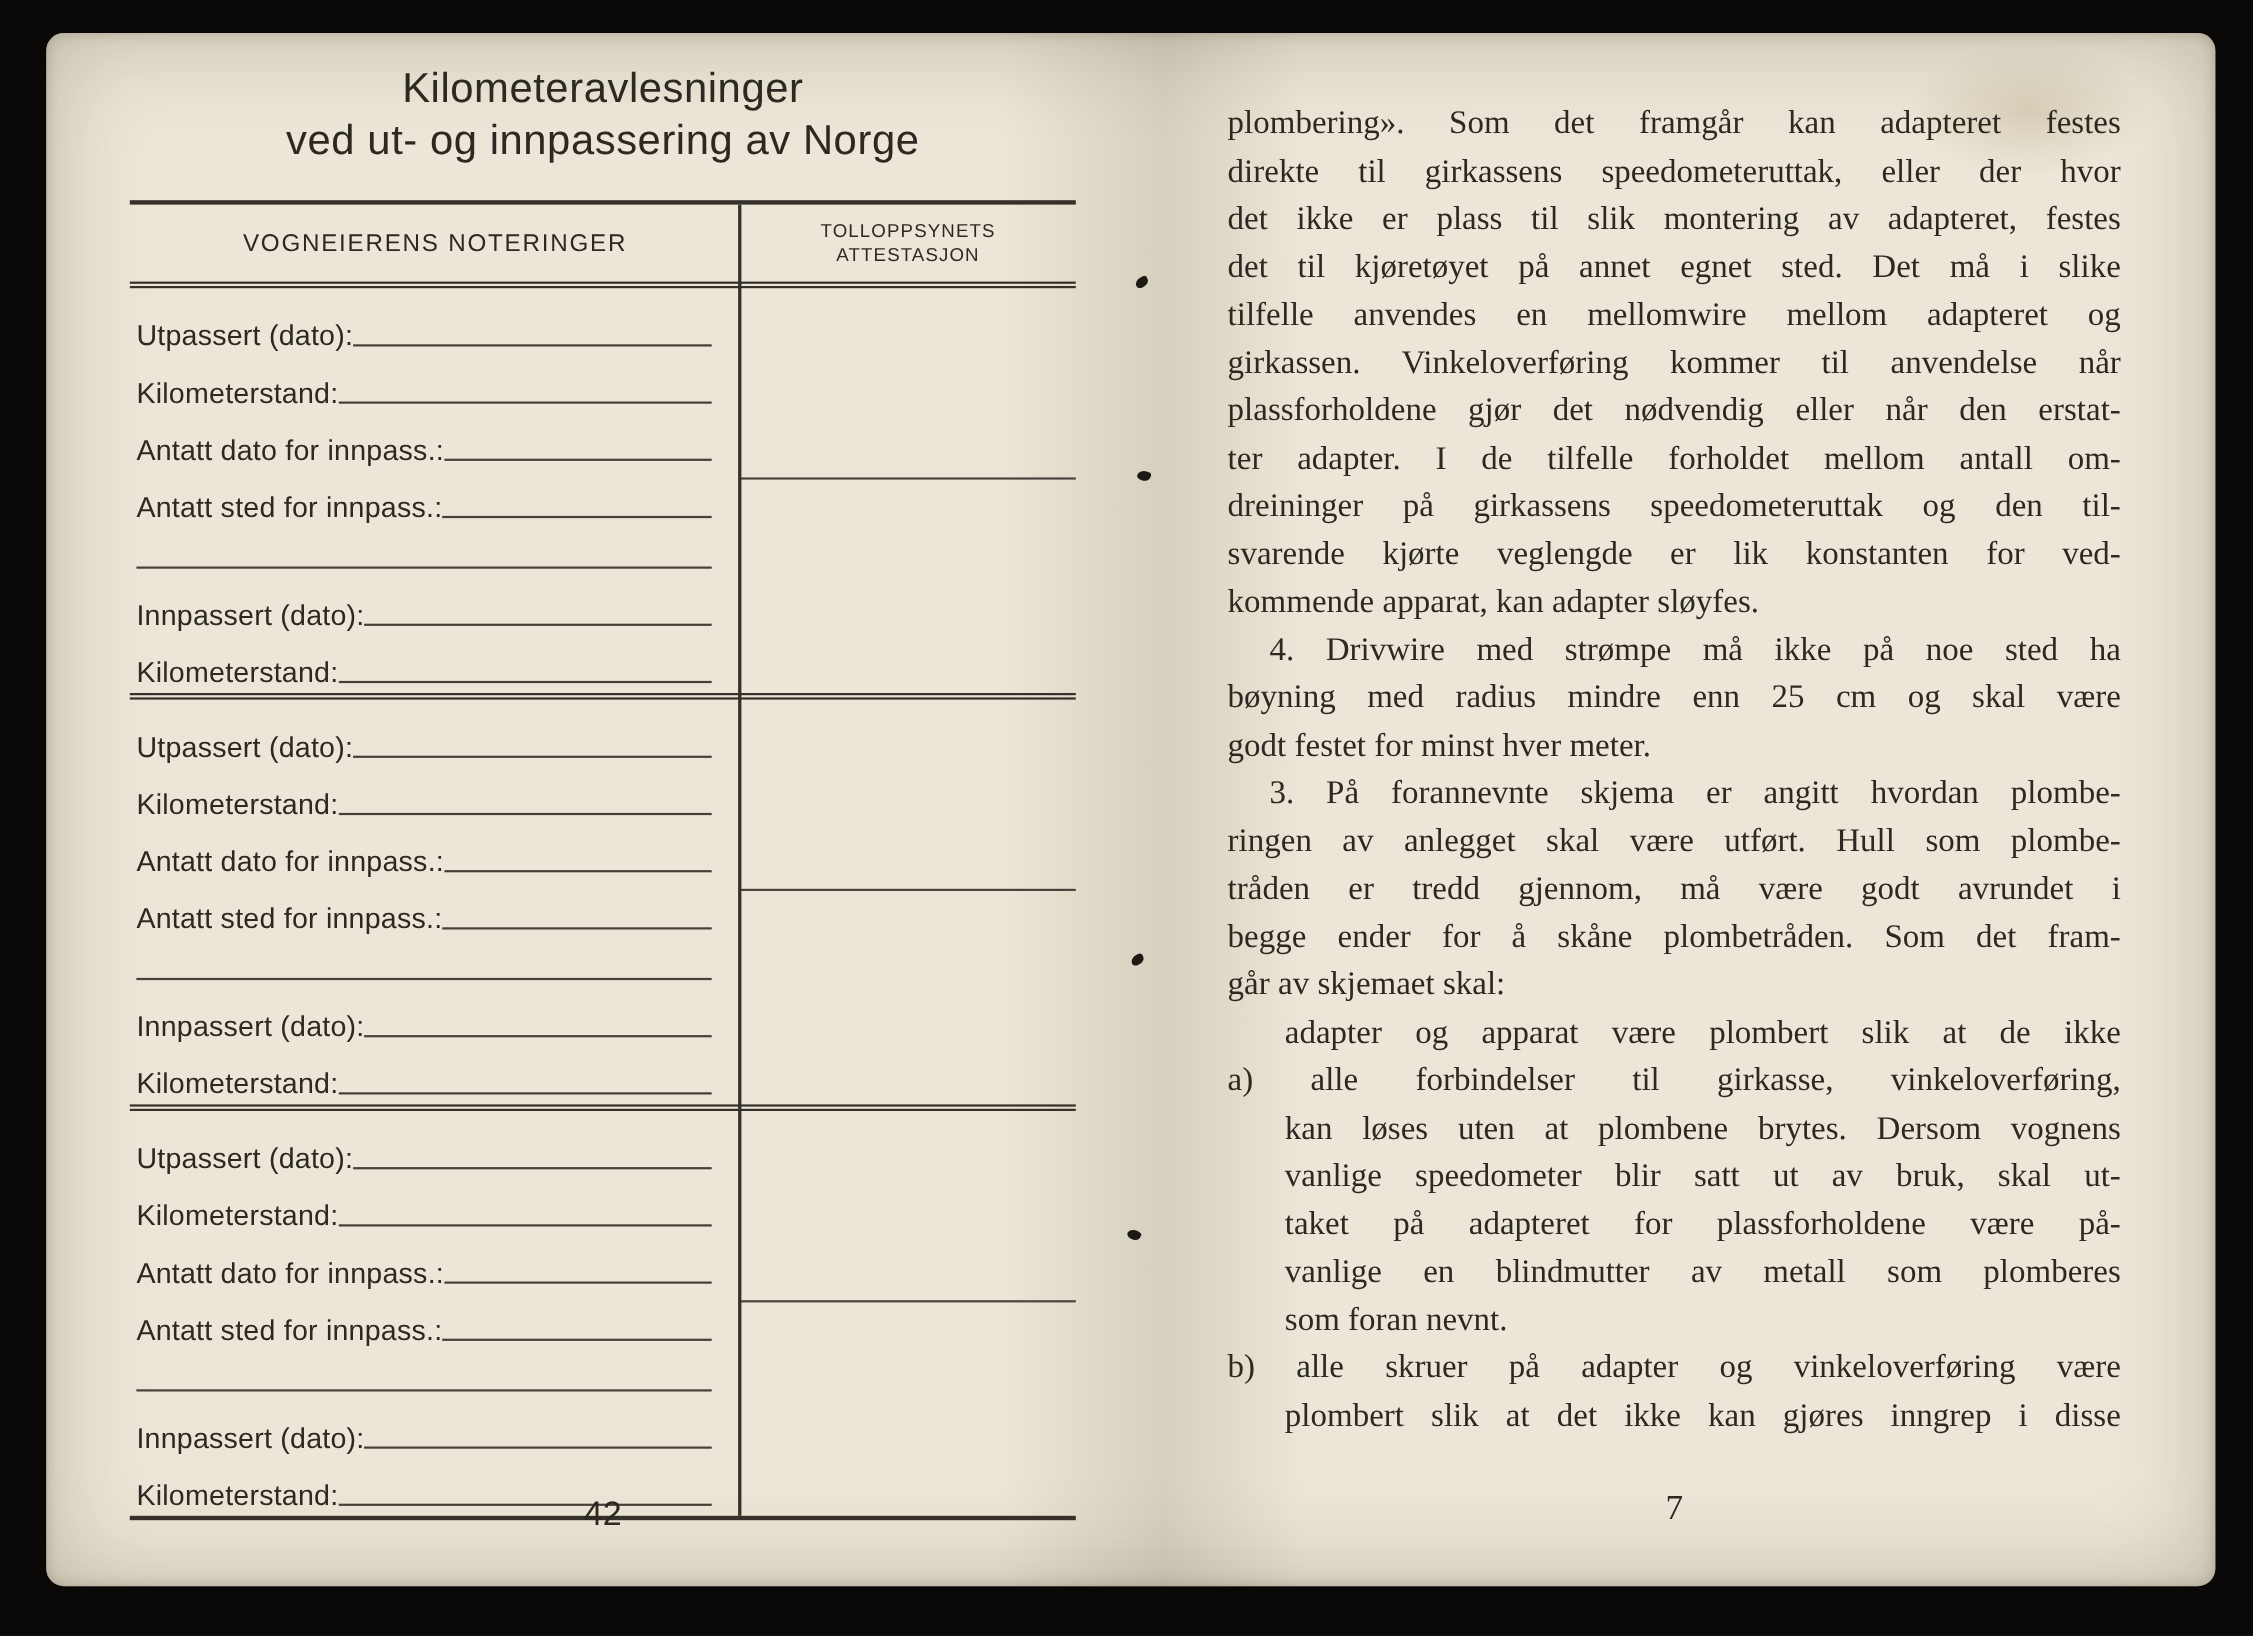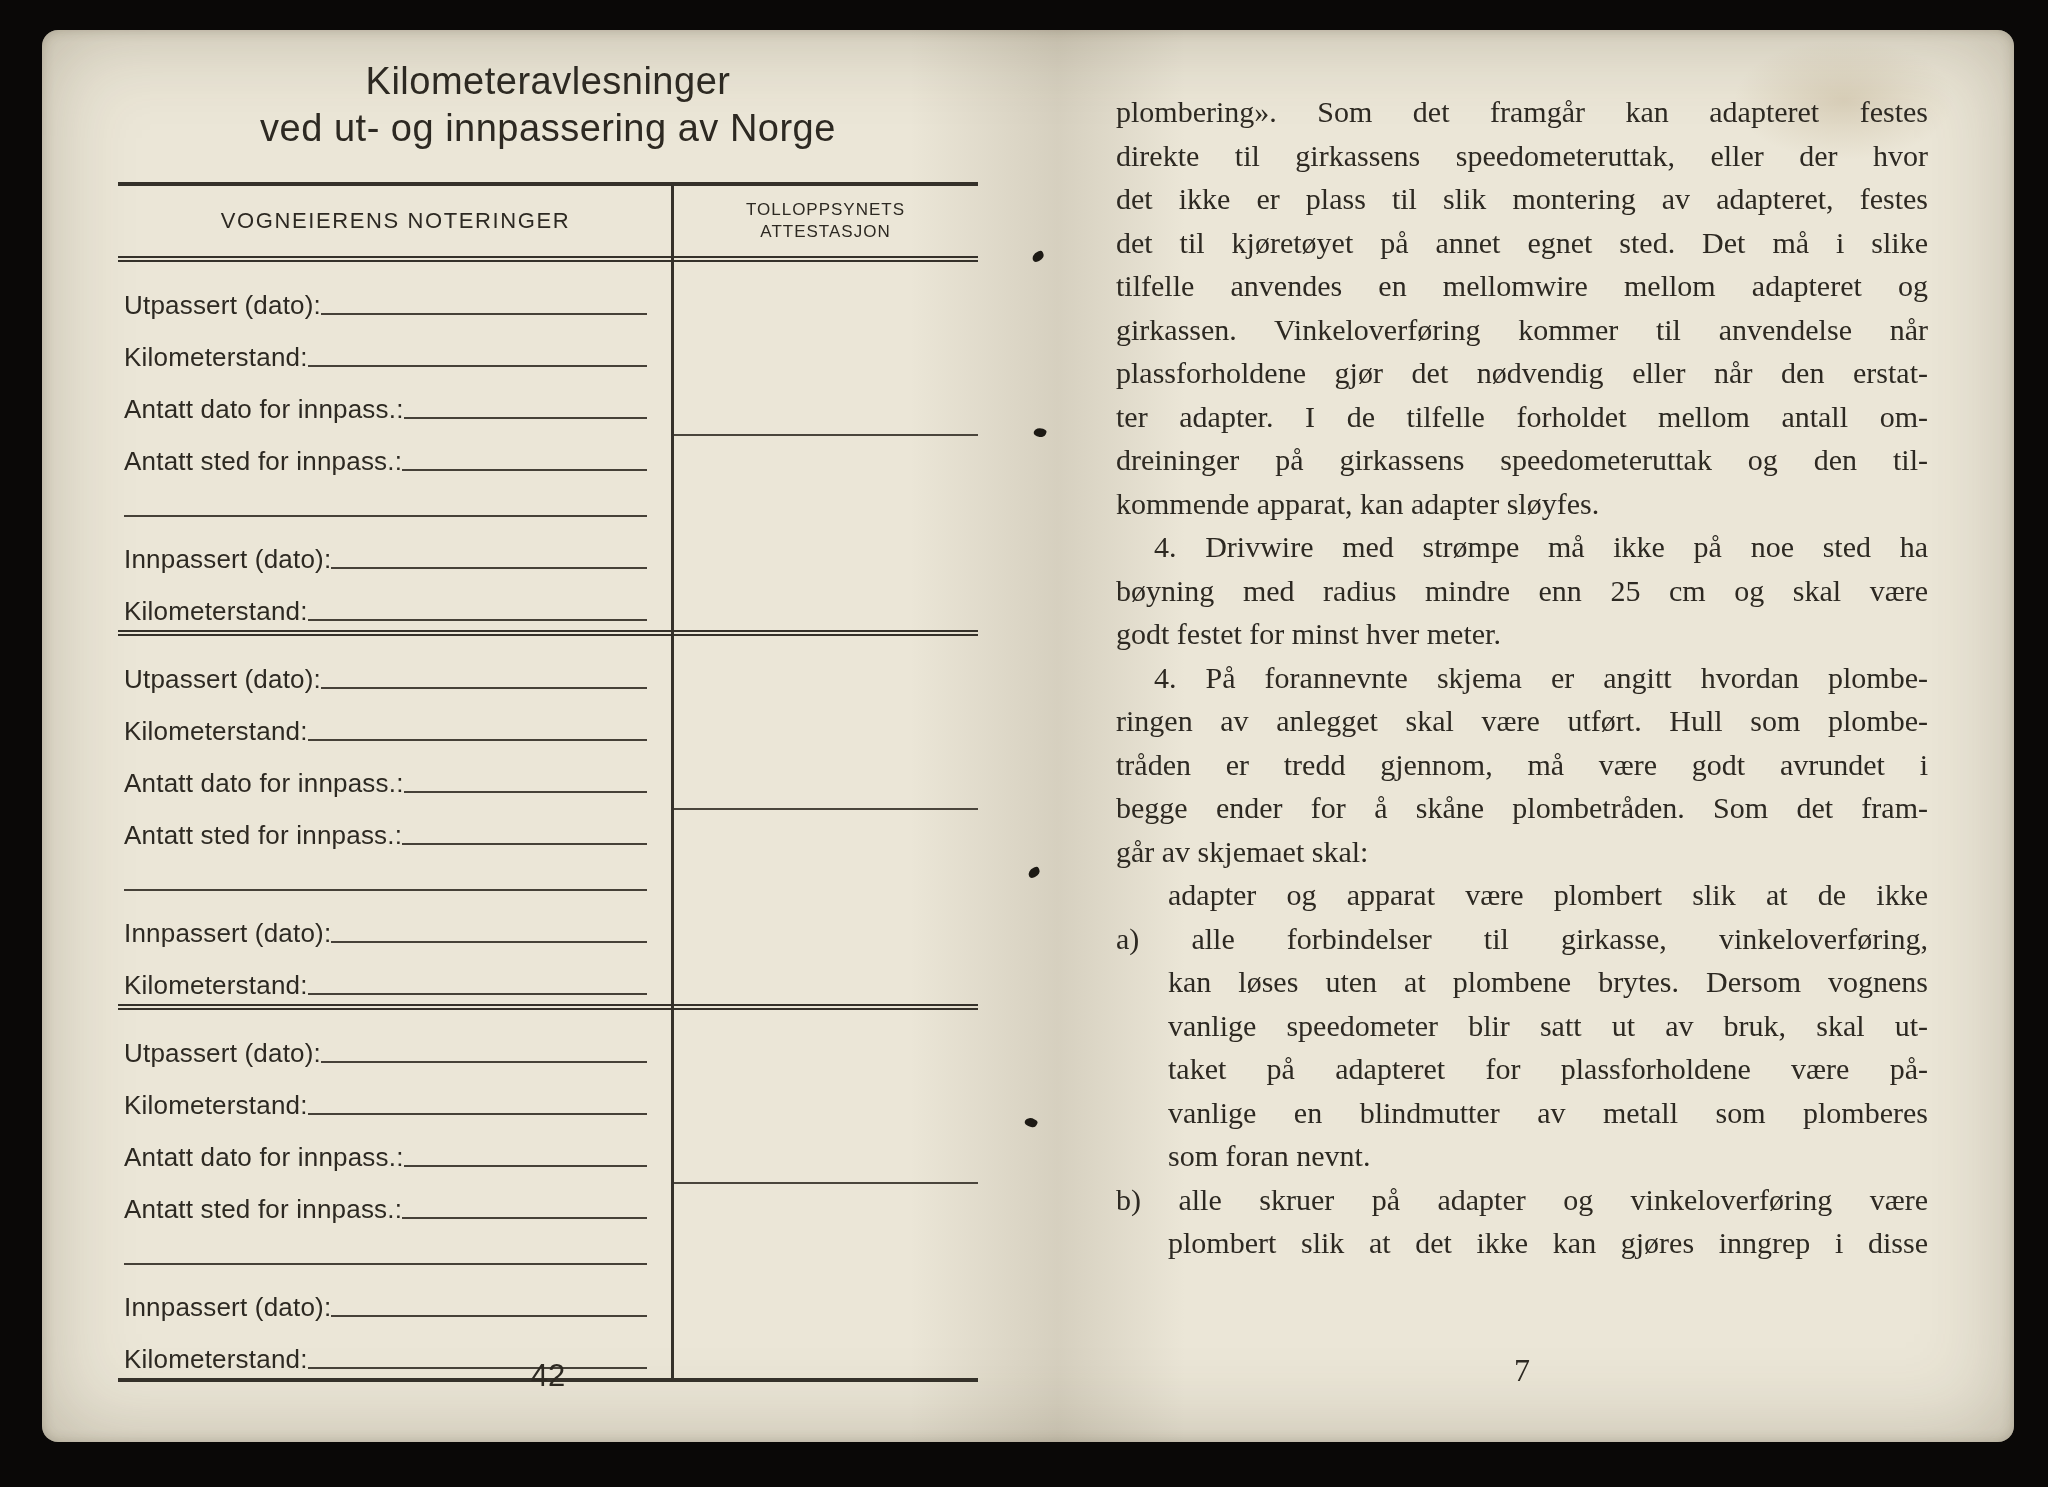--- a/index.html
+++ b/index.html
@@ -179,25 +179,26 @@
     <div class="bodytext" id="bodytext">
         <div class="tline just">plombering». Som det framgår kan adapteret festes</div>
         <div class="tline just">direkte til girkassens speedometeruttak, eller der hvor</div>
         <div class="tline just">det ikke er plass til slik montering av adapteret, festes</div>
         <div class="tline just">det til kjøretøyet på annet egnet sted. Det må i slike</div>
         <div class="tline just">tilfelle anvendes en mellomwire mellom adapteret og</div>
         <div class="tline just">girkassen. Vinkeloverføring kommer til anvendelse når</div>
         <div class="tline just">plassforholdene gjør det nødvendig eller når den erstat-</div>
         <div class="tline just">ter adapter. I de tilfelle forholdet mellom antall om-</div>
         <div class="tline just">dreininger på girkassens speedometeruttak og den til-</div>
+        <div class="tline just">svarende kjørte veglengde er lik konstanten for ved-</div>
         <div class="tline">kommende apparat, kan adapter sløyfes.</div>
         <div class="tline just ipara">4. Drivwire med strømpe må ikke på noe sted ha</div>
         <div class="tline just">bøyning med radius mindre enn 25 cm og skal være</div>
         <div class="tline">godt festet for minst hver meter.</div>
-        <div class="tline just ipara">4. På forannevnte skjema er angitt hvordan plombe-</div>
+        <div class="tline just ipara">3. På forannevnte skjema er angitt hvordan plombe-</div>
         <div class="tline just">ringen av anlegget skal være utført. Hull som plombe-</div>
         <div class="tline just">tråden er tredd gjennom, må være godt avrundet i</div>
         <div class="tline just">begge ender for å skåne plombetråden. Som det fram-</div>
         <div class="tline">går av skjemaet skal:</div>
         <div class="tline just ibody">adapter og apparat være plombert slik at de ikke</div>
         <div class="tline just">a) alle forbindelser til girkasse, vinkeloverføring,</div>
         <div class="tline just ibody">kan løses uten at plombene brytes. Dersom vognens</div>
         <div class="tline just ibody">vanlige speedometer blir satt ut av bruk, skal ut-</div>
         <div class="tline just ibody">taket på adapteret for plassforholdene være på-</div>
         <div class="tline just ibody">vanlige en blindmutter av metall som plomberes</div>

